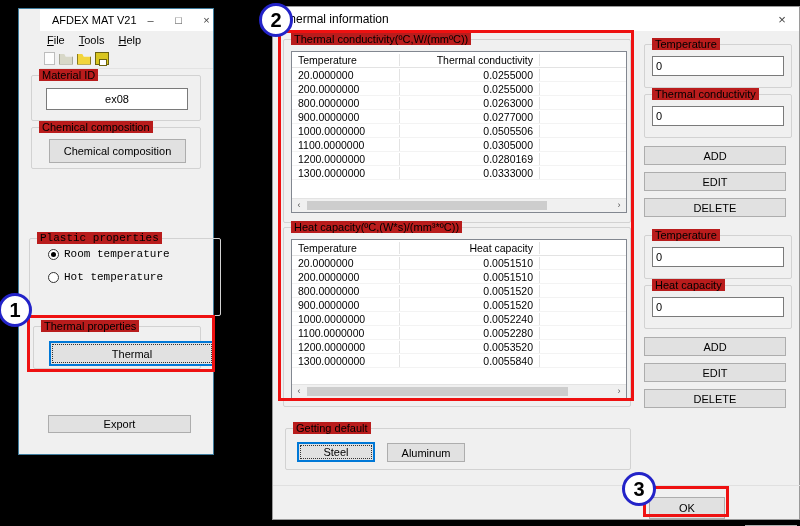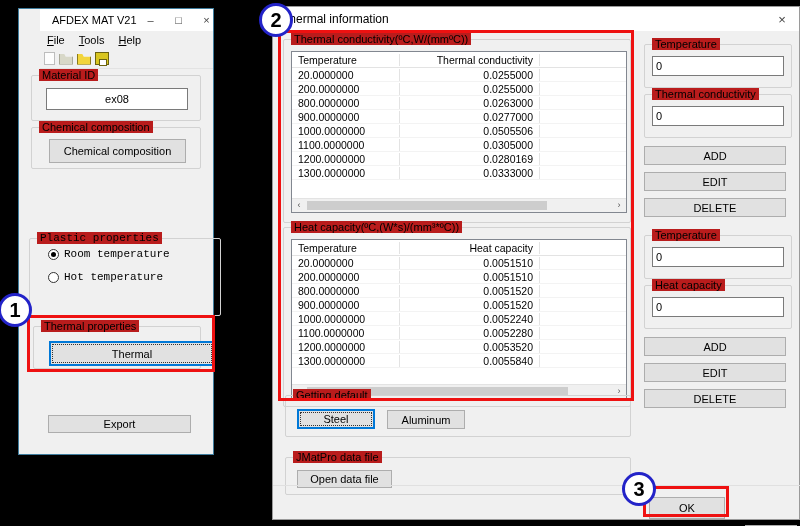--- a/index.html
+++ b/index.html
@@ -262,30 +262,26 @@
     <input class="tinput" style="left: 7px; top: 11px; width: 132px; height: 20px;" value="0">
   </div>
   <div class="groupbox" style="left:371px;top:278px;width:148px;height:44px;">
     <span class="gb-label">Heat capacity</span>
     <input class="tinput" style="left: 7px; top: 11px; width: 132px; height: 20px;" value="0">
   </div>
   <div class="btn" style="left:371px;top:330px;width:142px;height:19px;">ADD</div>
   <div class="btn" style="left:371px;top:356px;width:142px;height:19px;">EDIT</div>
   <div class="btn" style="left:371px;top:382px;width:142px;height:19px;">DELETE</div>
 
-  <div class="groupbox" style="left:12px;top:388px;width:346px;height:42px;">
+  <div class="groupbox" style="left:12px;top:421px;width:346px;height:42px;">
     <span class="gb-label">Getting default</span>
     <div class="btn btn-focus" style="left:11px;top:13px;width:78px;height:20px;">Steel</div>
     <div class="btn" style="left:101px;top:14px;width:78px;height:19px;">Aluminum</div>
   </div>
 
-  <div class="groupbox" style="left:12px;top:450px;width:346px;height:38px;">
-    <span class="gb-label">JMatPro data file</span>
-    <div class="btn" style="left:11px;top:12px;width:95px;height:18px;">Open data file</div>
-  </div>
 
   <div class="sep" style="left:0;top:478px;width:528px;"></div>
 
   <div class="btn" style="left:376px;top:490px;width:76px;height:22px;">OK</div>
   <div class="btn" style="left:472px;top:490px;width:52px;height:22px;margin-top:28px;">Cancel</div>
 </div>
 
 <div class="redbox" style="left:27px;top:315px;width:188px;height:57px;"></div>
 <div class="redbox" style="left:278px;top:30px;width:356px;height:371px;"></div>
 <div class="redbox" style="left:643px;top:486px;width:86px;height:31px;"></div>

